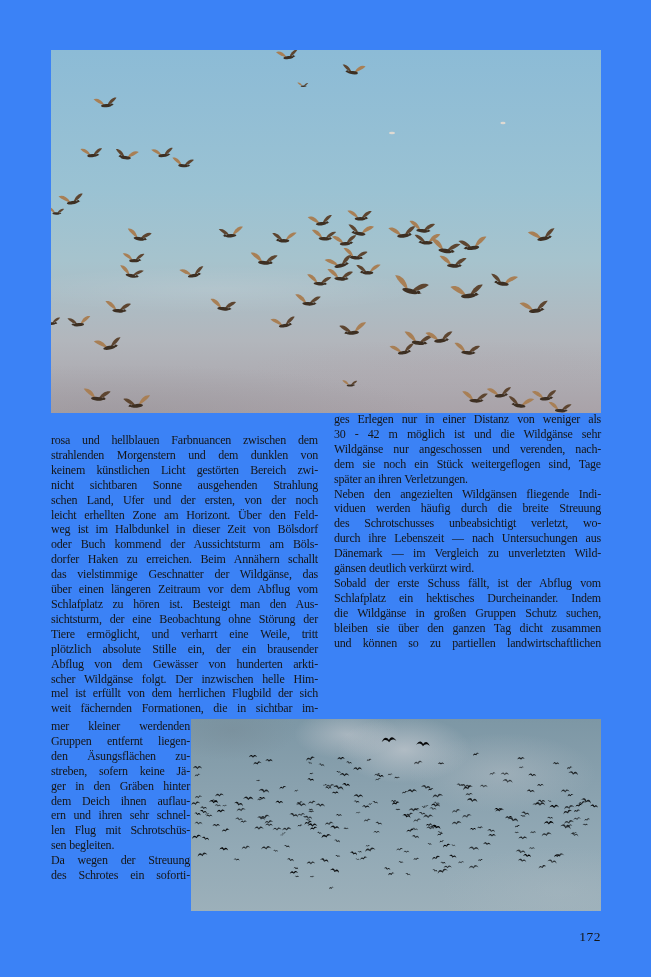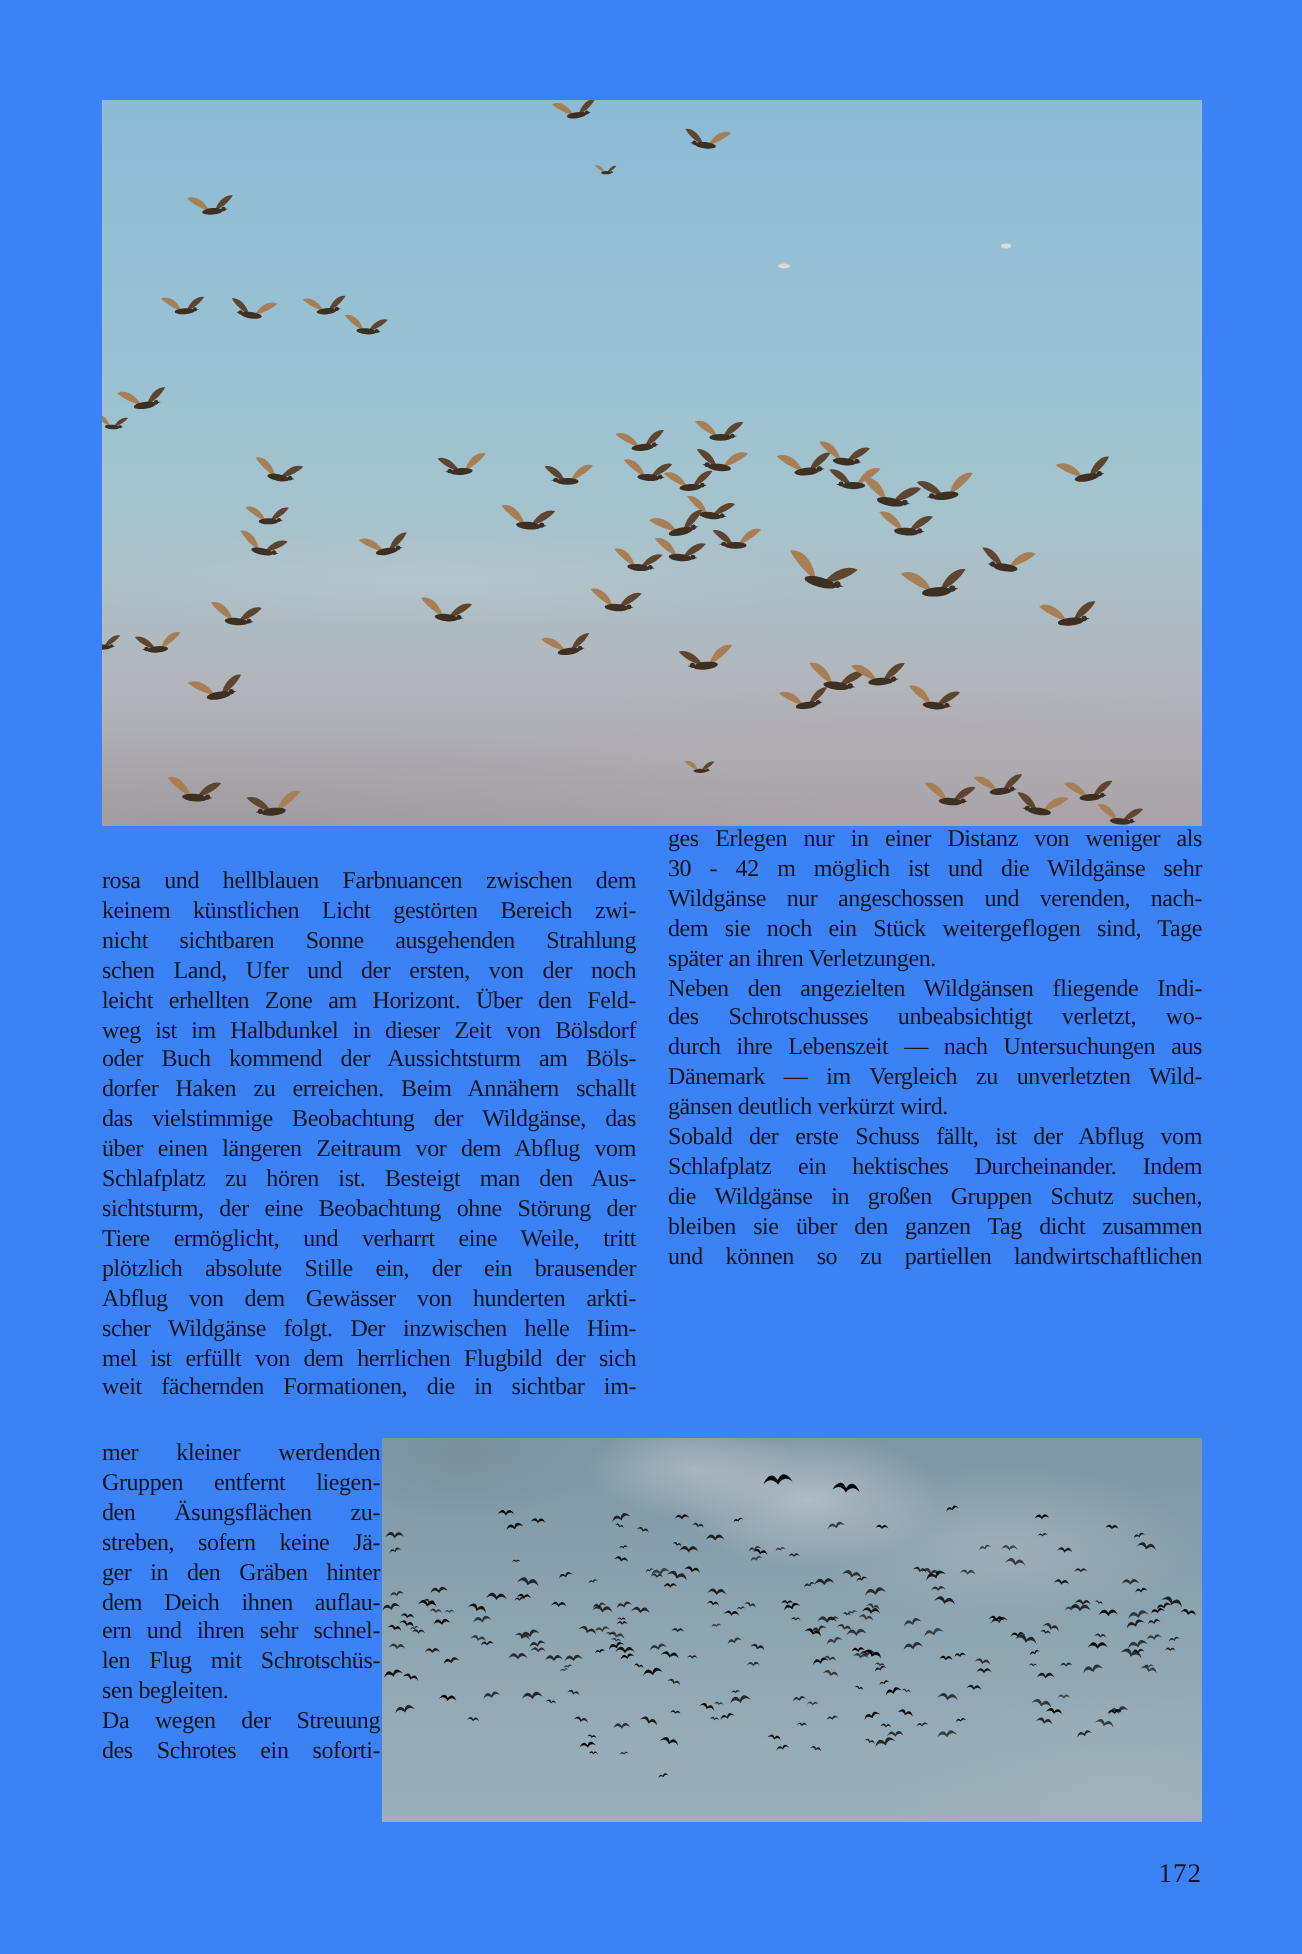--- a/index.html
+++ b/index.html
@@ -129,28 +129,29 @@
         <use href="#goose" transform="translate(449,345) rotate(-5) scale(0.9,0.9)"></use>
         <use href="#goose" transform="translate(469,355) rotate(8) scale(-0.95,0.95)"></use>
         <use href="#goose" transform="translate(494,348) rotate(-4) scale(0.9,0.9)"></use>
         <use href="#goose" transform="translate(509,360) rotate(5) scale(0.85,0.85)"></use>
         <use href="#goose" transform="translate(299,335) rotate(0) scale(0.55,0.55)"></use>
       </svg>
   </div>
 
   <div class="col col-left-wide">
       <div class="tline">rosa und hellblauen Farbnuancen zwischen dem</div>
+      <div class="tline">strahlenden Morgenstern und dem dunklen von</div>
       <div class="tline">keinem künstlichen Licht gestörten Bereich zwi-</div>
       <div class="tline">nicht sichtbaren Sonne ausgehenden Strahlung</div>
       <div class="tline">schen Land, Ufer und der ersten, von der noch</div>
       <div class="tline">leicht erhellten Zone am Horizont. Über den Feld-</div>
       <div class="tline">weg ist im Halbdunkel in dieser Zeit von Bölsdorf</div>
       <div class="tline">oder Buch kommend der Aussichtsturm am Böls-</div>
       <div class="tline">dorfer Haken zu erreichen. Beim Annähern schallt</div>
-      <div class="tline">das vielstimmige Beobachtung der Wildgänse, das</div>
+      <div class="tline">das vielstimmige Geschnatter der Wildgänse, das</div>
       <div class="tline">über einen längeren Zeitraum vor dem Abflug vom</div>
       <div class="tline">Schlafplatz zu hören ist. Besteigt man den Aus-</div>
       <div class="tline">sichtsturm, der eine Beobachtung ohne Störung der</div>
       <div class="tline">Tiere ermöglicht, und verharrt eine Weile, tritt</div>
       <div class="tline">plötzlich absolute Stille ein, der ein brausender</div>
       <div class="tline">Abflug von dem Gewässer von hunderten arkti-</div>
       <div class="tline">scher Wildgänse folgt. Der inzwischen helle Him-</div>
       <div class="tline">mel ist erfüllt von dem herrlichen Flugbild der sich</div>
       <div class="tline">weit fächernden Formationen, die in sichtbar im-</div>
     </div>
@@ -169,20 +170,21 @@
       <div class="tline">des Schrotes ein soforti-</div>
     </div>
 
   <div class="col col-right">
       <div class="tline">ges Erlegen nur in einer Distanz von weniger als</div>
       <div class="tline">30 - 42 m möglich ist und die Wildgänse sehr</div>
       <div class="tline">Wildgänse nur angeschossen und verenden, nach-</div>
       <div class="tline">dem sie noch ein Stück weitergeflogen sind, Tage</div>
       <div class="tline tend">später an ihren Verletzungen.</div>
       <div class="tline">Neben den angezielten Wildgänsen fliegende Indi-</div>
+      <div class="tline">viduen werden häufig durch die breite Streuung</div>
       <div class="tline">des Schrotschusses unbeabsichtigt verletzt, wo-</div>
       <div class="tline">durch ihre Lebenszeit — nach Untersuchungen aus</div>
       <div class="tline">Dänemark — im Vergleich zu unverletzten Wild-</div>
       <div class="tline tend">gänsen deutlich verkürzt wird.</div>
       <div class="tline">Sobald der erste Schuss fällt, ist der Abflug vom</div>
       <div class="tline">Schlafplatz ein hektisches Durcheinander. Indem</div>
       <div class="tline">die Wildgänse in großen Gruppen Schutz suchen,</div>
       <div class="tline">bleiben sie über den ganzen Tag dicht zusammen</div>
       <div class="tline">und können so zu partiellen landwirtschaftlichen</div>
     </div>

